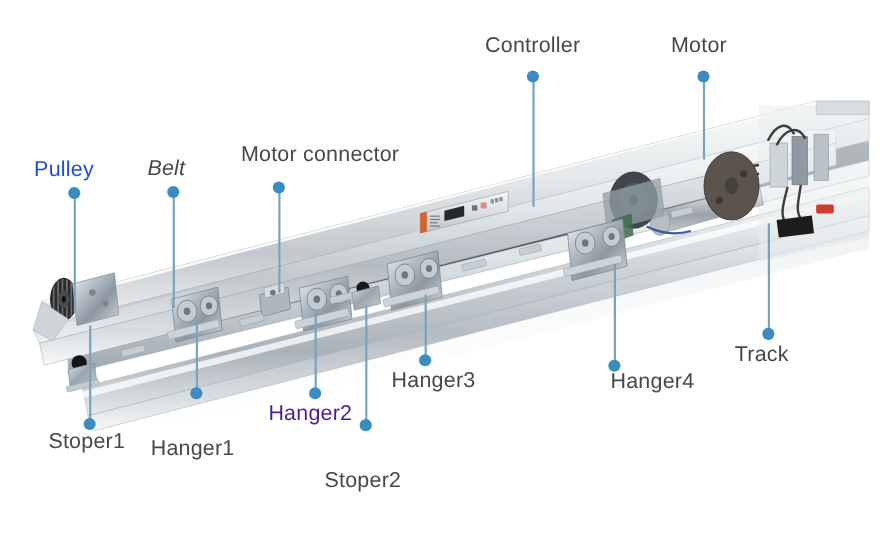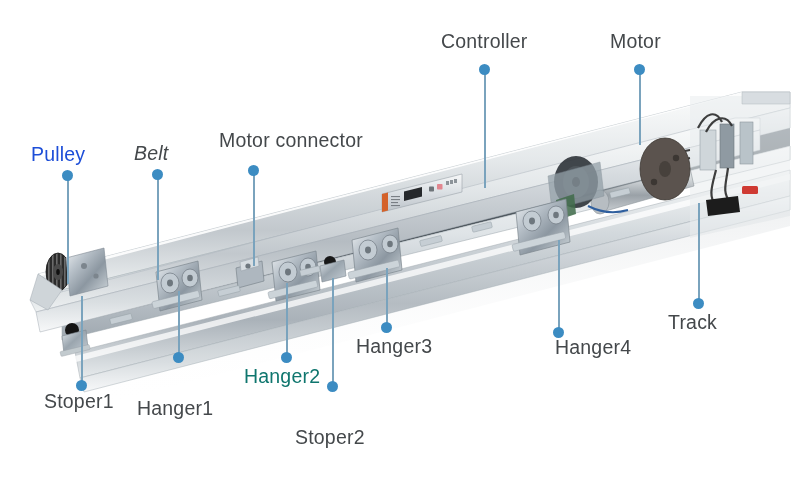--- a/index.html
+++ b/index.html
@@ -315,21 +315,21 @@
       <div class="dot" style="left: 634px; top: 64px; background: rgb(60, 140, 194);"></div>
       <div class="callout-label" style="left: 610px; top: 32px; color: rgb(68, 72, 75);">Motor</div>
       <div class="leader" style="left: 81px; top: 296px; height: 86px; background: rgb(122, 163, 189);"></div>
       <div class="dot" style="left: 76px; top: 380px; background: rgb(60, 140, 194);"></div>
       <div class="callout-label" style="left: 44px; top: 392px; color: rgb(68, 72, 75);">Stoper1</div>
       <div class="leader" style="left: 178px; top: 291px; height: 63px; background: rgb(122, 163, 189);"></div>
       <div class="dot" style="left: 173px; top: 352px; background: rgb(60, 140, 194);"></div>
       <div class="callout-label" style="left: 137px; top: 367px; color: rgb(68, 72, 75); margin-top: 32px;">Hanger1</div>
       <div class="leader" style="left: 286px; top: 283px; height: 71px; background: rgb(122, 163, 189);"></div>
       <div class="dot" style="left: 281px; top: 352px; background: rgb(60, 140, 194);"></div>
-      <div class="callout-label" style="left: 244px; top: 367px; color: #0f766e;">Hanger2</div>
+      <div class="callout-label" style="left: 244px; top: 367px; color: #4c1d95;">Hanger2</div>
       <div class="leader" style="left: 332px; top: 278px; height: 105px; background: rgb(122, 163, 189);"></div>
       <div class="dot" style="left: 327px; top: 381px; background: rgb(60, 140, 194);"></div>
       <div class="callout-label" style="left: 295px; top: 396px; color: rgb(68, 72, 75); margin-top: 32px;">Stoper2</div>
       <div class="leader" style="left: 386px; top: 268px; height: 56px; background: rgb(122, 163, 189);"></div>
       <div class="dot" style="left: 381px; top: 322px; background: rgb(60, 140, 194);"></div>
       <div class="callout-label" style="left: 356px; top: 337px; color: rgb(68, 72, 75);">Hanger3</div>
       <div class="leader" style="left: 558px; top: 240px; height: 89px; background: rgb(122, 163, 189);"></div>
       <div class="dot" style="left: 553px; top: 327px; background: rgb(60, 140, 194);"></div>
       <div class="callout-label" style="left: 517px; top: 338px; color: rgb(68, 72, 75); margin-left: 38px;">Hanger4</div>
       <div class="leader" style="left: 698px; top: 203px; height: 97px; background: rgb(122, 163, 189);"></div>

